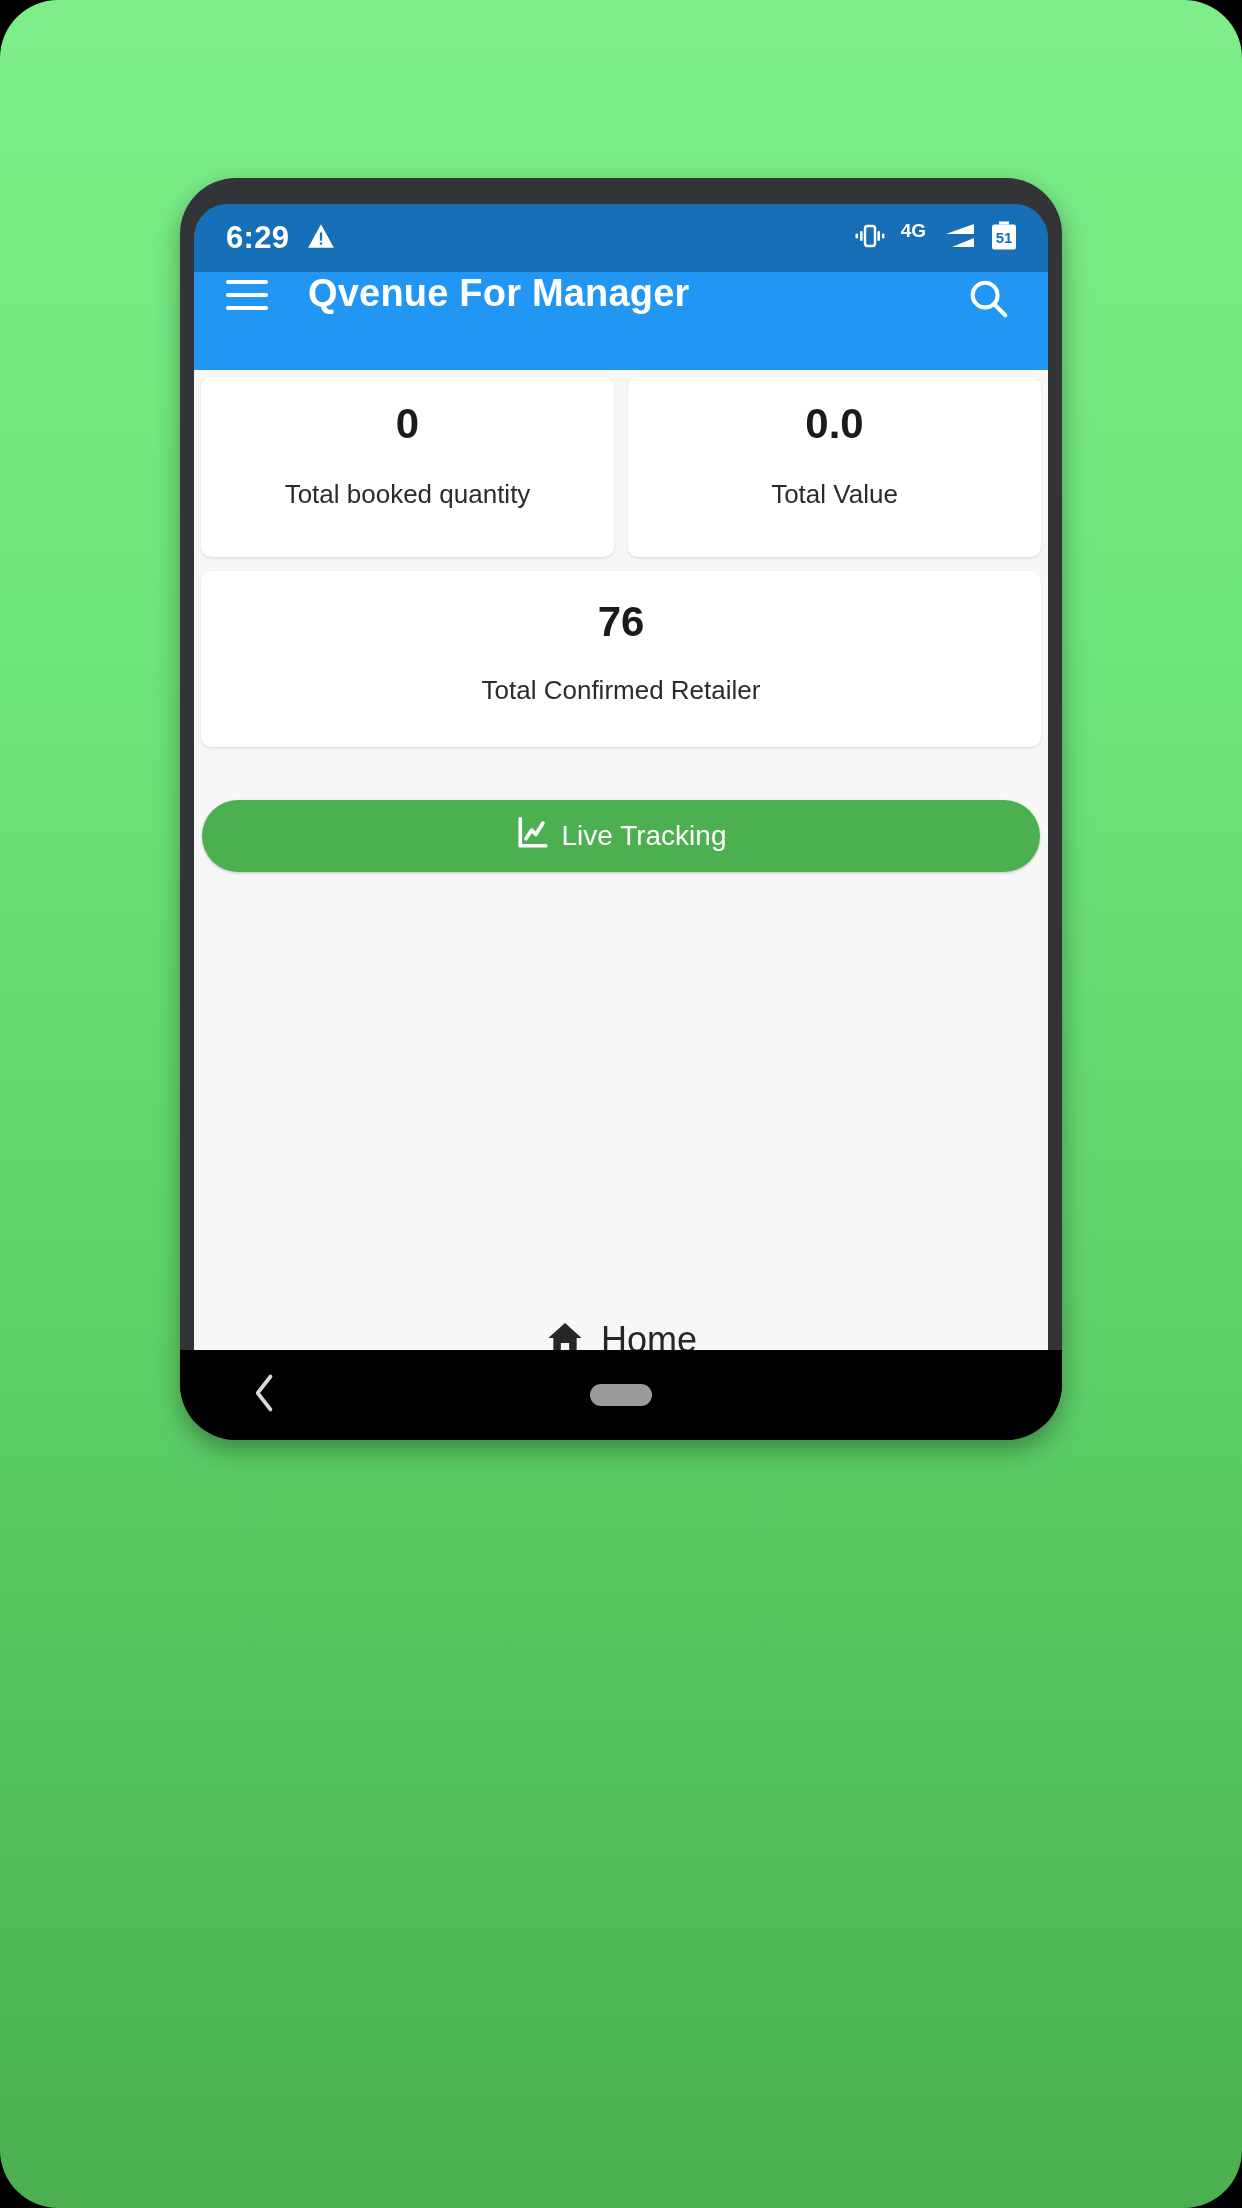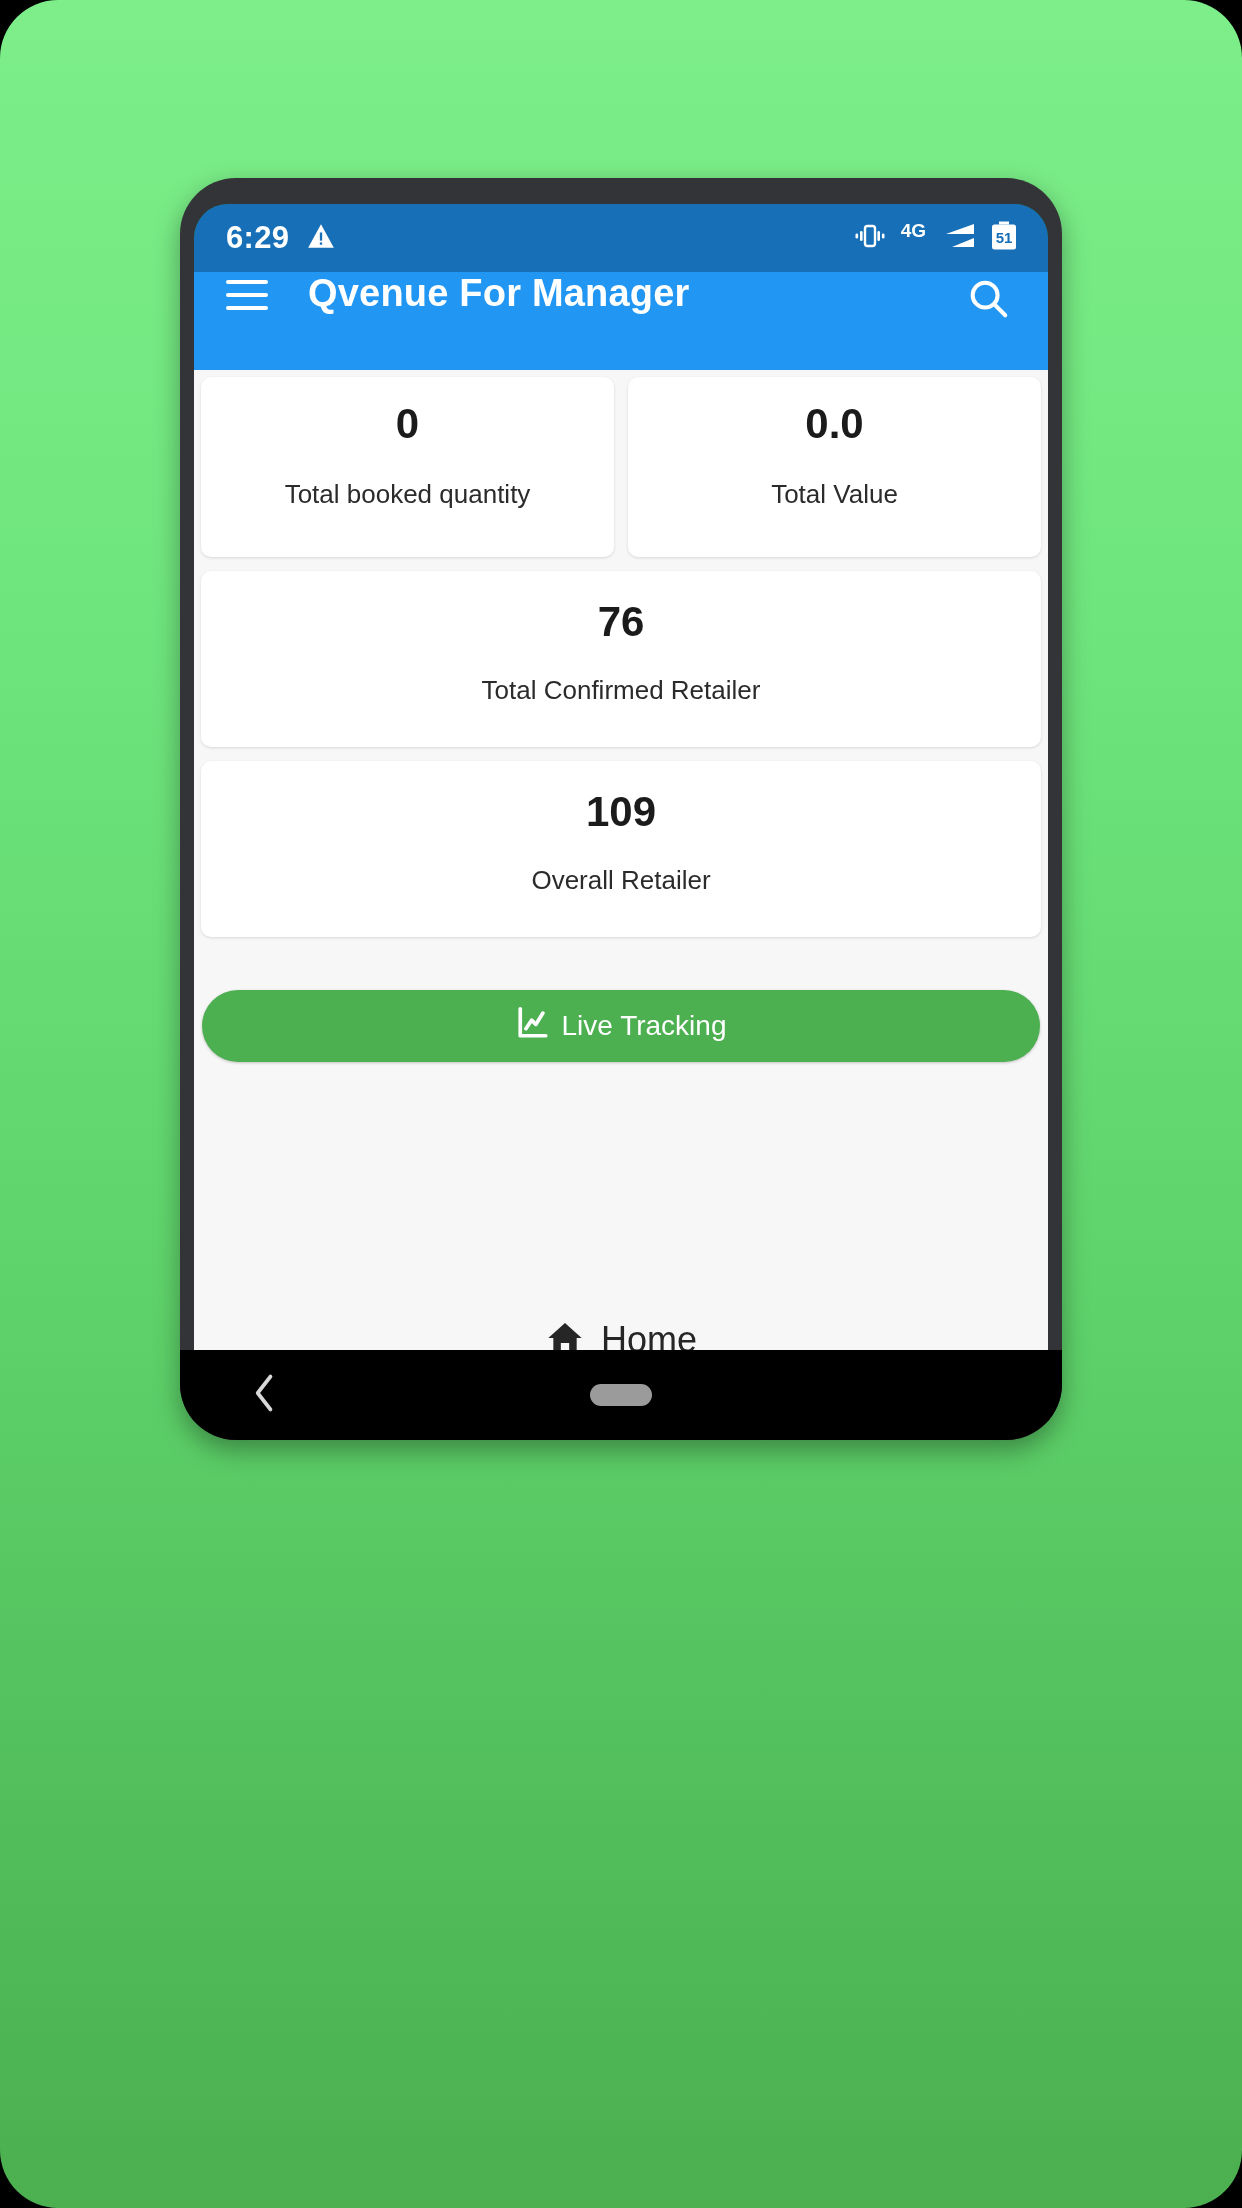--- a/index.html
+++ b/index.html
@@ -204,24 +204,20 @@
           <div class="num">0.0</div>
           <div class="lbl">Total Value</div>
         </div>
       </div>
 
       <div class="card full">
         <div class="num">76</div>
         <div class="lbl">Total Confirmed Retailer</div>
       </div>
 
-      <div class="card full">
-        <div class="num">109</div>
-        <div class="lbl">Overall Retailer</div>
-      </div>
 
       <div id="track-wrap">
         <button id="trackbtn">
           <span>
             <svg width="34" height="34" viewBox="0 0 24 24">
               <path d="M3 2 L3 21 L21 21" fill="none" stroke="#fff" stroke-width="2.6" stroke-linecap="round" stroke-linejoin="round"></path>
               <path d="M7 16 L11 10 L14 13 L19 5" fill="none" stroke="#fff" stroke-width="2.6" stroke-linecap="round" stroke-linejoin="round"></path>
             </svg>
           </span>
           <span>Live Tracking</span>

